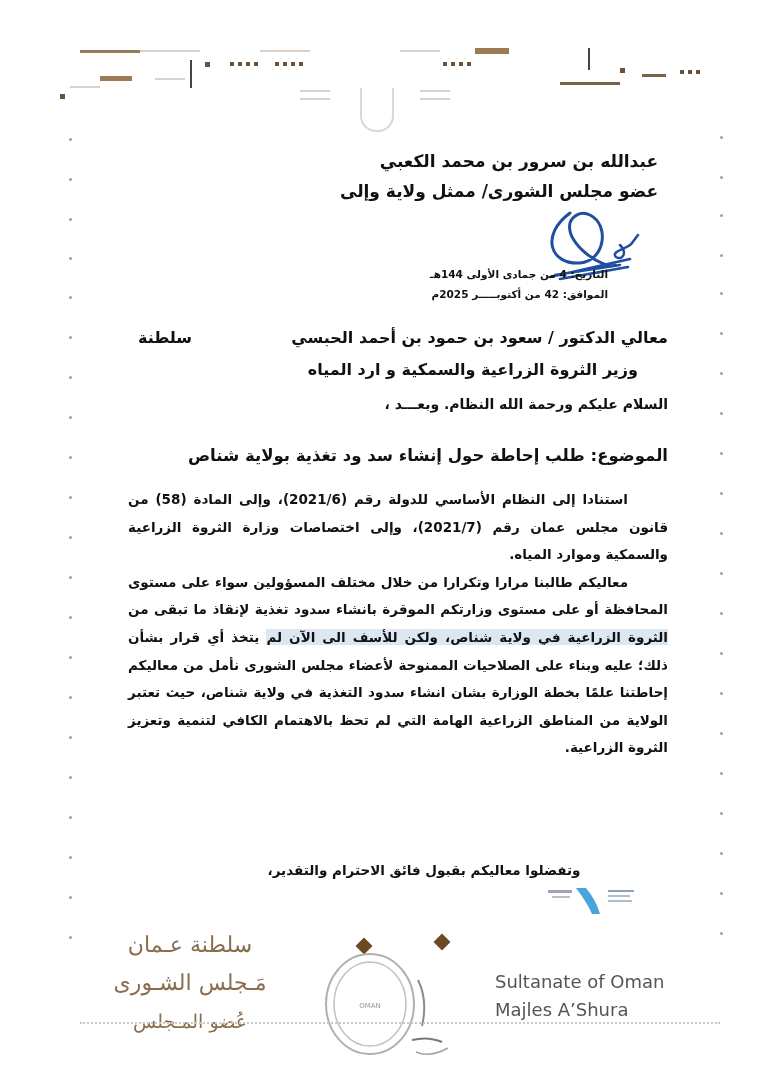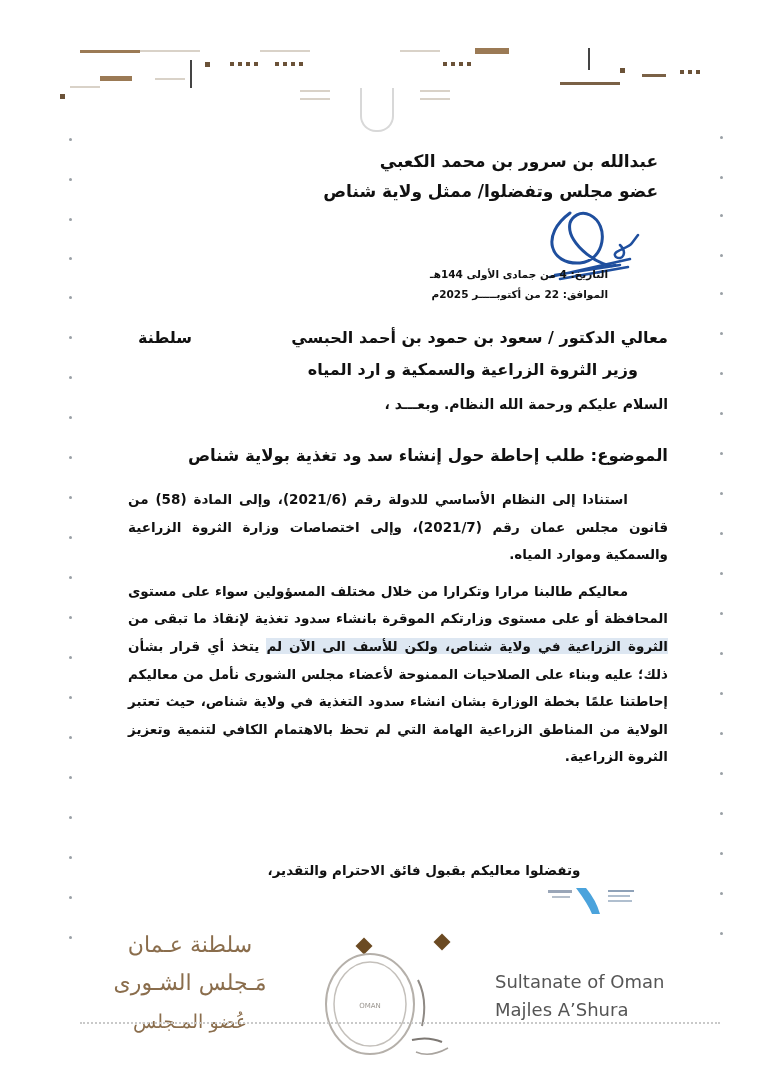--- a/index.html
+++ b/index.html
@@ -31,21 +31,21 @@
   .recipient .honorific { float: left; direction: rtl; }
   .recipient .line2 { padding-right: 30px; }
   .greeting { position: absolute; right: 100px; top: 396px; direction: rtl; text-align: right; font-size: 14px; font-weight: bold; }
   .subject { position: absolute; right: 100px; top: 446px; direction: rtl; text-align: right; font-size: 16.5px; font-weight: bold; }
   .body-text {
     position: absolute; right: 100px; top: 486px; width: 540px;
     direction: rtl; text-align: justify; text-align-last: right;
     font-size: 13.5px; font-weight: bold; line-height: 27.6px;
   }
   .body-text p { margin: 0; }
-  .body-text p + p { margin-top: 9px; }
+  .body-text p + p { }
   .body-text .indent { text-indent: 40px; }
   .hl { background: #dde7f2; }
   .closing { position: absolute; left: 0; right: 0; top: 862px; text-align: center; direction: rtl; font-size: 13.5px; font-weight: bold; padding-left: 80px; }
   
   .footer-ar { position: absolute; left: 100px; top: 926px; width: 180px; direction: rtl; text-align: center; color: #8a6d4c; font-family: "DejaVu Serif", serif; font-size: 22px; line-height: 38px; }
   .footer-ar .l3 { font-size: 19px; }
   .footer-en { position: absolute; left: 495px; top: 968px; color: #555; font-family: "DejaVu Sans", sans-serif; font-size: 18px; line-height: 28px; text-align: left; width: 200px; }
   .seal { position: absolute; left: 318px; top: 940px; width: 120px; height: 126px; }
   .seal-diamond { position: absolute; width: 12px; height: 12px; background: #6b4a22; transform: rotate(45deg); }
   .bluelogo { position: absolute; left: 548px; top: 884px; width: 90px; height: 30px; }
@@ -125,31 +125,31 @@
     <div class="d" style="top:632px"></div>
       <div class="d" style="top:672px"></div>
       <div class="d" style="top:712px"></div>
     <div class="d" style="top:752px"></div>
       <div class="d" style="top:792px"></div>
       <div class="d" style="top:832px"></div>
   </div>
 
   <div class="header">
     <div class="name">عبدالله بن سرور بن محمد الكعبي</div>
-    <div class="role">عضو مجلس وتفضلوا/ ممثل ولاية شناص</div>
+    <div class="role">عضو مجلس الشورى/ ممثل ولاية وإلى</div>
   </div>
 
   <svg class="signature" viewBox="0 0 150 80">
     <path d="M60 8 C 30 30, 40 60, 70 58 C 95 56, 100 20, 80 10 C 70 5, 62 12, 60 18 C 55 40, 95 65, 105 60" fill="none" stroke="#1f4f9e" stroke-width="3" stroke-linecap="round"></path>
     <path d="M40 72 L 120 54 M 45 70 L 110 60 M 50 74 L 118 62 M 110 40 C 118 48, 112 56, 106 52 C 100 46, 118 44, 122 38 L 128 30" fill="none" stroke="#1f4f9e" stroke-width="2.5" stroke-linecap="round"></path>
   </svg>
 
   <div class="dates">
     <div>التاريخ: 4 من جمادى الأولى 144هـ</div>
-    <div>الموافق: 22 من أكتوبـــــر 2025م</div>
+    <div>الموافق: 42 من أكتوبـــــر 2025م</div>
   </div>
 
   <div class="recipient">
     <div>
       <span class="honorific">سلطنة</span>
       <span>معالي الدكتور / سعود بن حمود بن أحمد الحبسي</span>
     </div>
     <div class="line2">وزير الثروة الزراعية والسمكية و  ارد المياه</div>
   </div>
 

